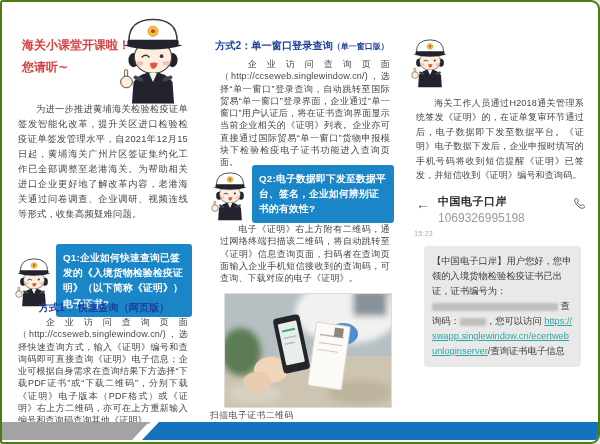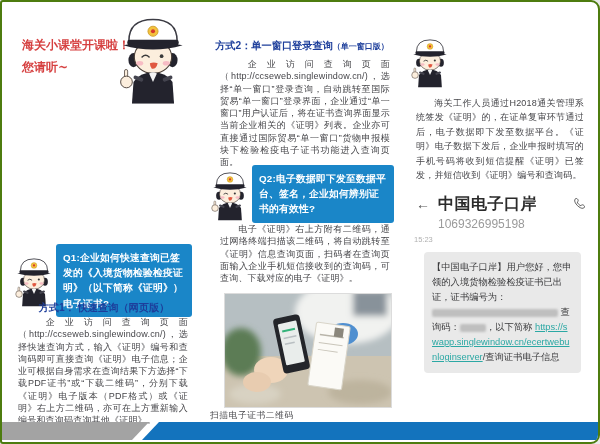--- a/index.html
+++ b/index.html
@@ -34,21 +34,21 @@
   .photo-wrap{position:absolute;left:14px;top:291px;width:166px;height:113px;
     border:1px solid #dcdcdc;overflow:hidden;background:#b9c2c4;}
   .photo-caption{position:absolute;top:408px;width:100%;text-align:left;
     font-size:8.8px;color:#4a4a4e;letter-spacing:.5px;}
 
   
   .sms{position:absolute;left:6px;top:192px;width:180px;}
   .sms-header{display:flex;align-items:flex-start;}
   .back-arrow{font-size:14px;color:#555;line-height:16px;padding:2px 8px 0 4px;}
   .sms-id{flex:1;}
-  .sms-name{font-size:16px;font-weight:bold;color:#2b2b2b;letter-spacing:.5px;}
+  .sms-name{font-size:11px;font-weight:bold;color:#2b2b2b;letter-spacing:.5px;}
   .sms-number{font-size:12px;color:#9a9a9a;margin-top:2px;}
   .phone-icon{width:13px;height:13px;margin:3px 6px 0 0;}
   .sms-time{font-size:7.5px;color:#b0b0b0;margin:4px 0 0 2px;}
   .sms-bubble{margin:8px 0 0 12px;width:141px;background:#e9e9e9;border-radius:4px;
     padding:8px 8px;font-size:9.3px;line-height:15px;color:#3a3a3c;text-align:left;}
   .redact{display:inline-block;background:#bfbfbf;border-radius:2px;filter:blur(1.3px);vertical-align:middle;}
   .redact-long{width:126px;height:8px;margin:3px 0;}
   .redact-short{width:26px;height:8px;}
   .sms-link{color:#2ba8a4;text-decoration:underline;word-break:break-all;}
 
@@ -93,20 +93,21 @@
 
   <div class="col col-left">
     <div class="red-title">
       <div>海关小课堂开课啦！</div>
       <div>您请听~</div>
     </div>
     <svg class="mascot-lg" viewBox="0 0 100 120">
         <use href="#sym-officer"></use>
       </svg>
 
+    <div class="para intro-para" style="position:absolute;top:100px;left:2px;width:170px;"><span class="indent"></span><span>为进一步推进黄埔海关检验检疫证单签发智能化改革，提升关区进口检验检疫证单签发管理水平，自2021年12月15日起，黄埔海关广州片区签证集约化工作已全部调整至老港海关。为帮助相关进口企业更好地了解改革内容，老港海关通过问卷调查、企业调研、视频连线等形式，收集高频疑难问题。</span></div>
 
     <div class="q-row" style="top:242px;">
       <svg class="officer-sm" viewBox="0 0 100 120">
           <use href="#sym-officer"></use>
         </svg>
       <div class="q-box">Q1:企业如何快速查询已签发的《入境货物检验检疫证明》（以下简称《证明》）电子证书?</div>
     </div>
 
     <div class="method-head" style="top:299px;">
       <span>方式1： 快速查询（网页版）</span>
@@ -185,21 +186,21 @@
           <div class="sms-number">1069326995198</div>
         </div>
         <svg class="phone-icon" viewBox="0 0 24 24">
           <path d="M5 3 C7 2 9 4 9.5 6 C10 7.5 8.5 8.5 8 9.5 C9 12.5 11.5 15 14.5 16 C15.5 15.5 16.5 14 18 14.5 C20 15 22 17 21 19 C20 21 17 21.5 14 20 C9.5 17.8 6.2 14.5 4 10 C2.5 7 3 4 5 3 Z" fill="none" stroke="#555" stroke-width="1.8"></path>
         </svg>
       </div>
       <div class="sms-time">15:23</div>
       <div class="sms-bubble">
         <span>【中国电子口岸】用户您好，您申领的入境货物检验检疫证书已出证，证书编号为：</span>
         <span class="redact redact-long"></span>
-        <span>查询码：</span><span class="redact redact-short"></span><span>，以下简称</span>
+        <span>查询码：</span><span class="redact redact-short"></span><span>，您可以访问</span>
         <a class="sms-link" href="#">https://swapp.singlewindow.cn/ecertwebunloginserver</a><span>/查询证书电子信息</span>
       </div>
     </div>
   </div>
 
   <div class="footer-gray"></div>
   <div class="footer-blue"></div>
 </div>
 
 </body></html>

